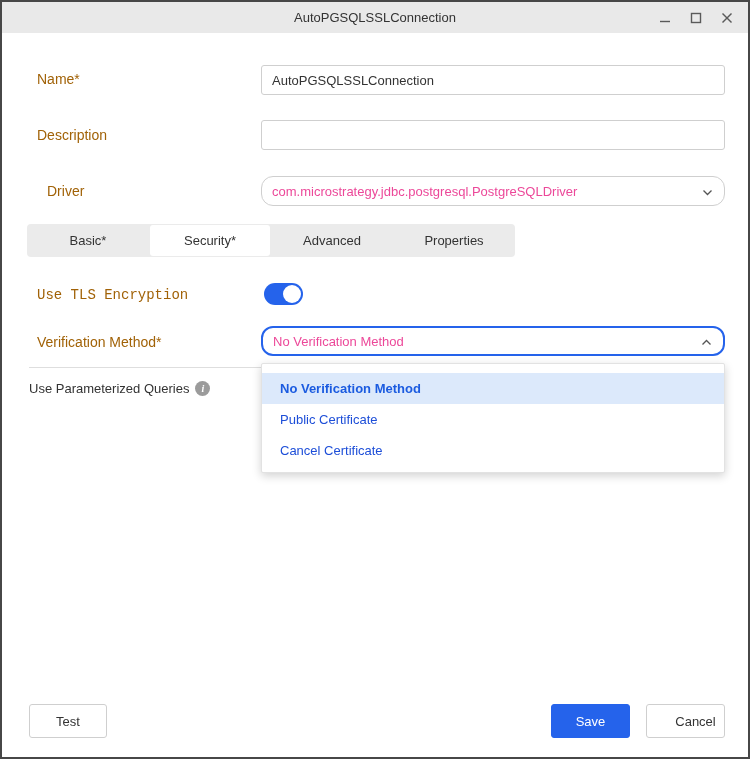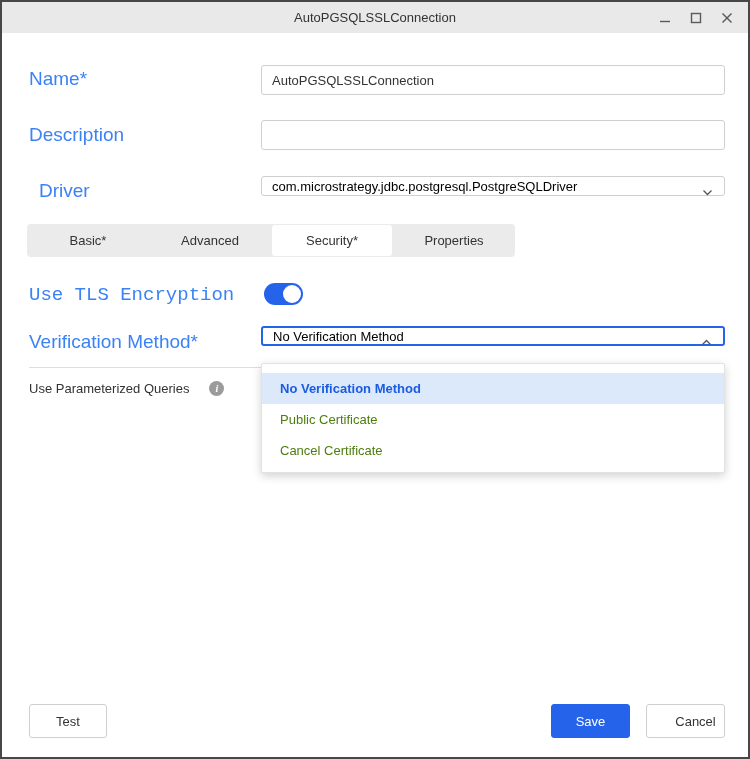--- a/index.html
+++ b/index.html
@@ -28,40 +28,40 @@
   }
   .win-btn {
     width: 22px; height: 22px;
     display: flex; align-items: center; justify-content: center;
     color: #5a5a5a; cursor: default;
   }
   .win-btn svg { display: block; }
 
   
   .field-label {
-    position: absolute; left: 27px;
-    font-size: 19px; color: #3b82f6;
+    position: absolute; left: 35px;
+    font-size: 14px; color: #a16207;
     line-height: 16px;
   }
   .text-input {
     position: absolute; left: 259px; width: 464px; height: 30px;
     border: 1px solid #cfcfcf; border-radius: 3px;
     font-family: "Liberation Sans", sans-serif;
     font-size: 13px; color: #333;
     padding: 0 10px;
     background: #fff;
     outline: none;
   }
   .select-box {
-    position: absolute; left: 259px; width: 464px; height: 20px;
-    border: 1px solid #cfcfcf; border-radius: 3px;
+    position: absolute; left: 259px; width: 464px; height: 30px;
+    border: 1px solid #cfcfcf; border-radius: 12px;
     background: #fff;
     display: flex; align-items: center;
     padding: 0 10px;
-    font-size: 13px; color: #000000;
+    font-size: 13px; color: #ec4899;
     cursor: default;
   }
   .select-box .chevron { position: absolute; right: 11px; top: 9px; color: #555; }
   .select-box.open {
     border: 2px solid #2563eb;
   }
 
   
   .tabbar {
     position: absolute; left: 25px; top: 222px;
@@ -94,21 +94,21 @@
 
   
   .divider {
     position: absolute; left: 27px; top: 365px;
     width: 232px; height: 1px; background: #dedede;
   }
 
   
   .param-row {
     position: absolute; left: 27px; top: 379px;
-    display: flex; align-items: center; gap: 20px;
+    display: flex; align-items: center; gap: 6px;
   }
   .param-row .lbl { font-size: 13px; color: #333; }
   .info-icon {
     width: 15px; height: 15px; border-radius: 50%;
     background: #9b9b9b; color: #fff;
     font-size: 10px; font-weight: bold; font-style: italic;
     display: flex; align-items: center; justify-content: center;
     font-family: "Liberation Serif", serif;
   }
 
@@ -119,21 +119,21 @@
     background: #fff;
     border: 1px solid #e2e2e2; border-radius: 2px;
     box-shadow: 0 3px 10px rgba(0,0,0,0.18);
     padding: 9px 0;
     z-index: 5;
   }
   .dropdown-item {
     height: 31px;
     display: flex; align-items: center;
     padding: 0 18px;
-    font-size: 13px; color: #4d7c0f;
+    font-size: 13px; color: #1d4ed8;
     cursor: default;
   }
   .dropdown-item.selected {
     background: #dce9fb;
     color: #1b5be0;
     font-weight: bold;
   }
 
   
   .btn {
@@ -191,25 +191,25 @@
       <svg width="11" height="11" viewBox="0 0 11 11">
           <polyline points="1.5,3.5 5.5,7.5 9.5,3.5" fill="none" stroke="currentColor" stroke-width="1.3"></polyline>
         </svg>
     </span>
   </div>
 
   <div class="tabbar">
     <div class="tab">
       <span>Basic*</span>
     </div>
+    <div class="tab active">
+      <span>Security*</span>
+    </div>
     <div class="tab">
       <span>Advanced</span>
-    </div>
-    <div class="tab active">
-      <span>Security*</span>
     </div>
     <div class="tab">
       <span>Properties</span>
     </div>
   </div>
 
   <label class="field-label" style="top:285px;font-family:Liberation Mono, monospace;">Use TLS Encryption</label>
   <div class="toggle">
     <div class="knob"></div>
   </div>

